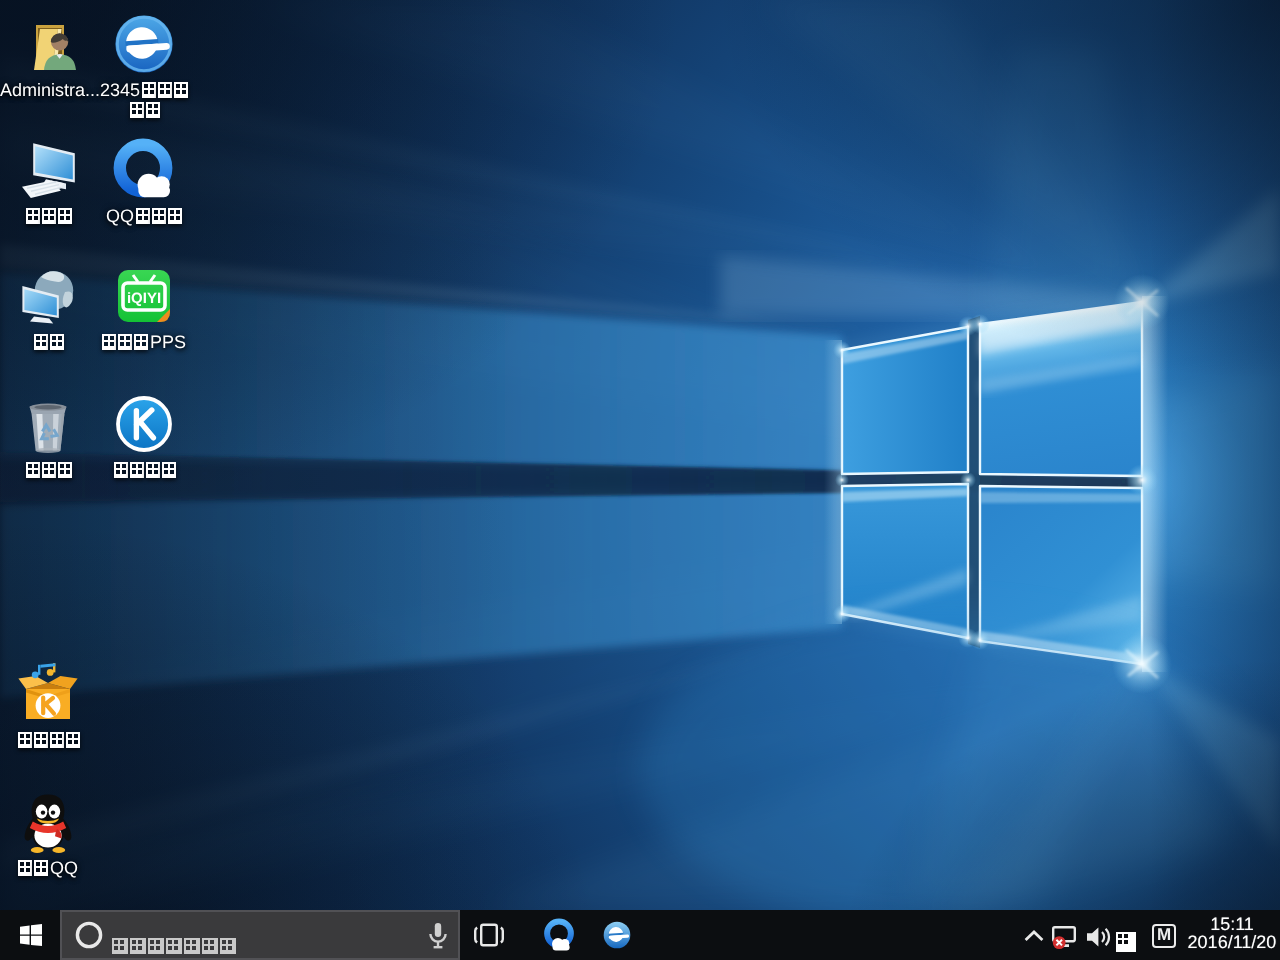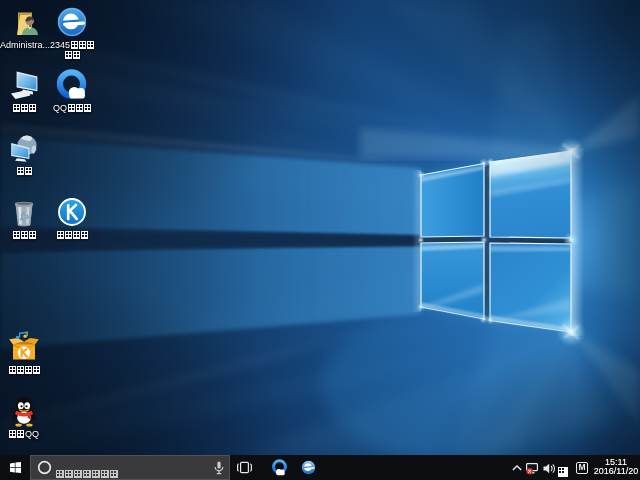--- a/index.html
+++ b/index.html
@@ -273,20 +273,37 @@
 <path d="M12.5,6.5 q3,-3.5 7.5,-2.8 q5,0.8 4,3.6 q-0.8,2.2 -4.5,1.5 q-4.5,-0.8 -7,-2.3 z" fill="#d6e2e8"></path>
 <path d="M24.5,14 q3.2,-1 3.8,1.5 q0.6,3 -1.8,5.5 q-1.8,1.6 -2.8,-0.5 q-1,-2.5 0.8,-6.5 z" fill="#c2d3dc"></path>
 <path d="M11,16 q2.5,0.5 3,2.8 q0.4,2 -1.5,2.2" fill="none" stroke="#c2d3dc" stroke-width="1.6"></path>
 <polygon points="3.2,11 21.4,15.7 21.4,27 3.2,24" fill="#e4ecf3"></polygon>
 <polygon points="4.2,12.6 20.4,16.9 20.4,25.8 4.2,23" fill="url(#gnet)"></polygon>
 <polygon points="9,26.3 16.6,27.2 18.6,29.8 7,28.8" fill="#e9eff5"></polygon>
 </svg>
 <div class="lbl"><span class="c"></span><span class="c"></span></div>
 </div>
 
+<div class="ic" style="left:48px;top:132px">
+<svg width="32" height="32" viewBox="0 0 32 32">
+<defs>
+          <linearGradient id="gqy" x1="0" y1="0" x2="0" y2="1">
+<stop offset="0" stop-color="#39d653"></stop>
+            <stop offset="1" stop-color="#14c235"></stop>
+          </linearGradient>
+        </defs>
+<rect x="3" y="3" width="26" height="26" rx="5" fill="url(#gqy)"></rect>
+<path d="M22.5,29 h1.5 q5,0 5,-5 v-1.5 z" fill="#ef8b1d"></path>
+<rect x="5.5" y="9.5" width="21" height="13.5" rx="2.2" fill="none" stroke="#ffffff" stroke-width="1.8"></rect>
+<line x1="13" y1="9" x2="10.5" y2="5.5" stroke="#ffffff" stroke-width="1.5"></line>
+<line x1="19" y1="9" x2="21.5" y2="5.5" stroke="#ffffff" stroke-width="1.5"></line>
+<text x="16" y="19.3" font-size="7.5" font-weight="bold" fill="#ffffff" text-anchor="middle" font-family="Liberation Sans,sans-serif">iQIYI</text>
+</svg>
+<div class="lbl"><span class="c"></span><span class="c"></span><span class="c"></span>PPS</div>
+</div>
 
 <div class="ic" style="left:0;top:196px">
 <svg width="32" height="32" viewBox="0 0 32 32">
 <polygon points="6.8,7.2 25.2,7.2 24.2,11 7.8,11" fill="#aab3bc" opacity="0.9"></polygon>
 <ellipse cx="16" cy="7.6" rx="9.2" ry="1.8" fill="#878f99"></ellipse>
 <ellipse cx="16" cy="7.6" rx="6.8" ry="1.1" fill="#5e6670"></ellipse>
 <polygon points="7.8,11 24.2,11 22.2,29.2 9.8,29.2" fill="#c2c9d1" opacity="0.82"></polygon>
 <polygon points="10.2,11 13.2,11 13.8,29.2 11.4,29.2" fill="#e6ebf0" opacity="0.85"></polygon>
 <polygon points="18.6,11 21.4,11 20.4,29.2 18.4,29.2" fill="#e6ebf0" opacity="0.6"></polygon>
 <polygon points="22.9,11 24.2,11 22.2,29.2 21.4,29.2" fill="#9aa2ac" opacity="0.8"></polygon>

